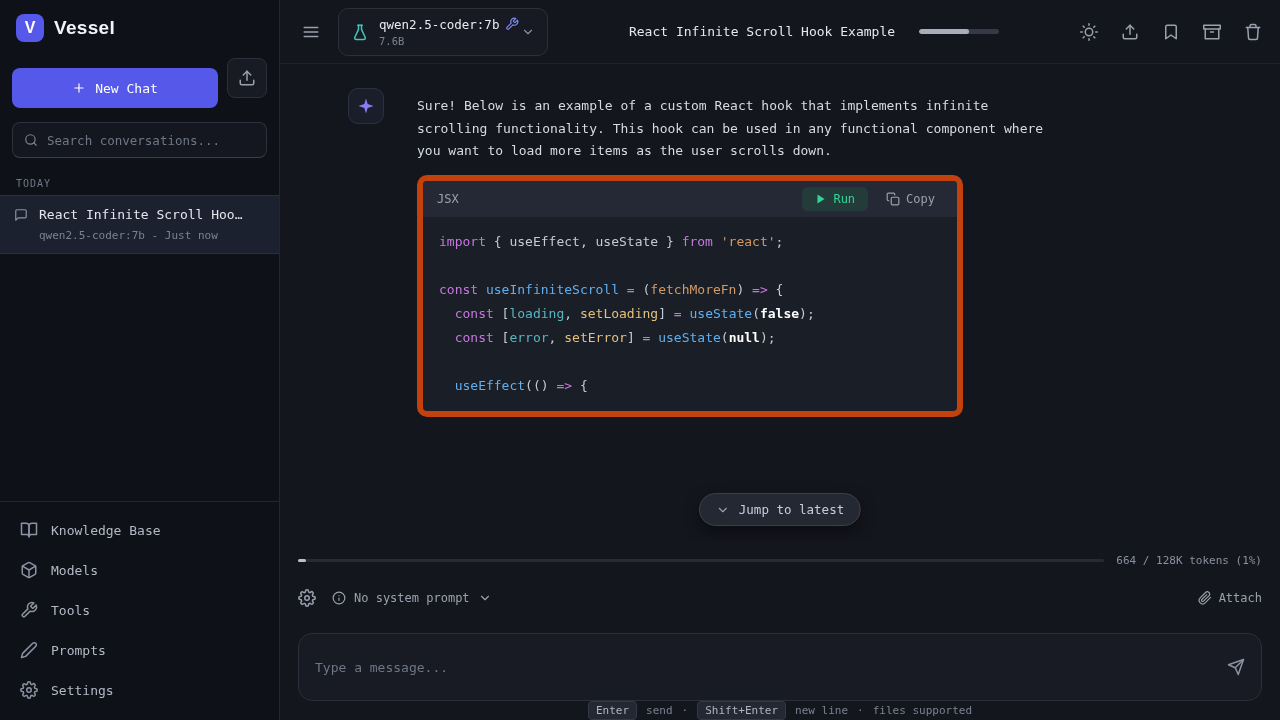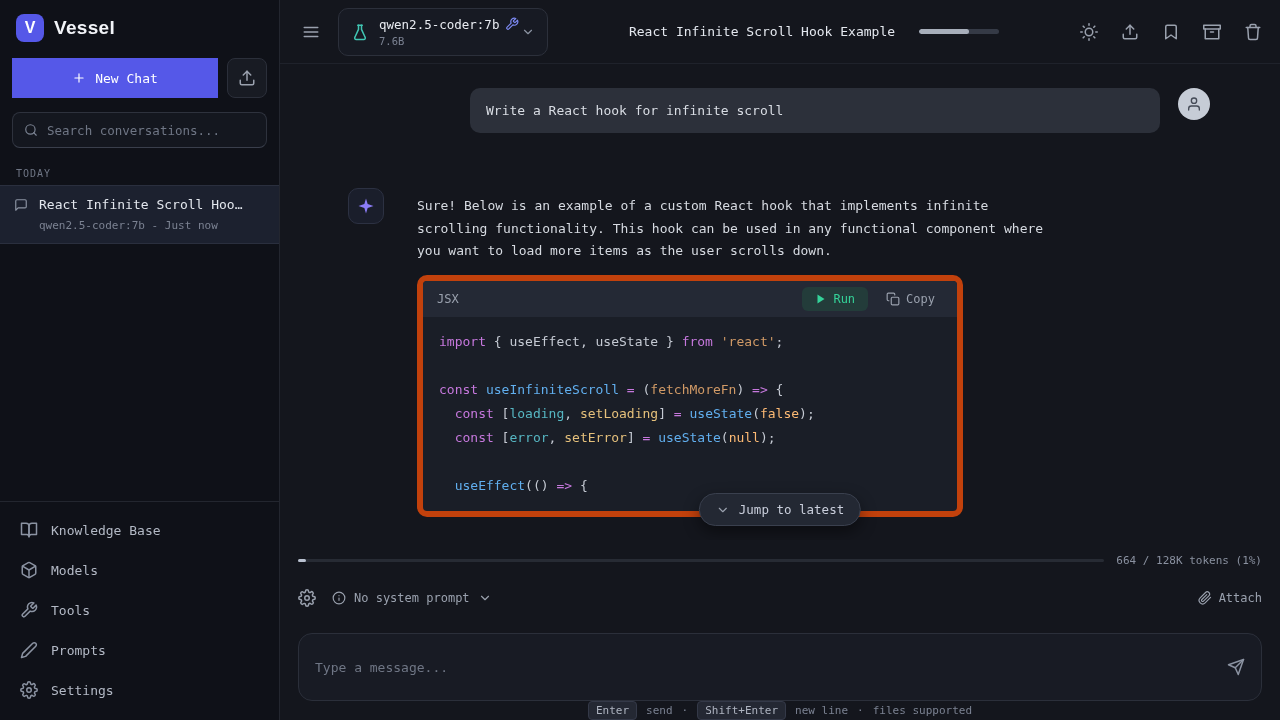--- a/index.html
+++ b/index.html
@@ -8,21 +8,21 @@
   svg.ic { width:18px; height:18px; stroke:currentColor; fill:none; stroke-width:2; stroke-linecap:round; stroke-linejoin:round; display:block; }
   svg.ic.sm { width:14px; height:14px; }
   svg.ic.fill { fill:currentColor; stroke:none; }
 
   
   .sidebar { width:280px; background:#0f1118; border-right:1px solid #23262f; display:flex; flex-direction:column; flex-shrink:0; }
   .logo-row { display:flex; align-items:center; gap:10px; padding:14px 16px 10px; }
   .logo-badge { width:28px; height:28px; border-radius:8px; background:#5558e8; color:#fff; display:flex; align-items:center; justify-content:center; font-weight:bold; font-family:"Liberation Sans",sans-serif; font-size:16px; }
   .logo-text { font-family:"Liberation Sans",sans-serif; font-weight:700; font-size:19px; color:#f2f4f8; letter-spacing:.3px; }
   .actions-row { display:flex; gap:9px; padding:6px 12px 12px; }
-  .new-chat-btn { flex:1; height:40px; background:#5558e8; color:#fff; border:none; border-radius:0; display:flex; align-items:center; justify-content:center; gap:9px; font:inherit; font-size:13px; cursor:pointer; }
+  .new-chat-btn { flex:1; height:40px; background:#5558e8; color:#fff; border:none; border-radius:8px; display:flex; align-items:center; justify-content:center; gap:9px; font:inherit; font-size:13px; cursor:pointer;margin-top:10px; }
   .export-btn { width:40px; height:40px; background:#181b23; border:1px solid #2b2f3a; border-radius:8px; color:#9aa1ae; display:flex; align-items:center; justify-content:center; cursor:pointer; }
   .search-box { margin:2px 12px 12px; height:36px; background:#14171f; border:1px solid #2e323d; border-bottom-color:#3a3f4c; border-radius:8px; display:flex; align-items:center; gap:9px; padding:0 11px; color:#7c8494; }
   .search-box input { flex:1; background:transparent; border:none; outline:none; color:#cfd4dd; font:inherit; font-size:12.5px; }
   .search-box input::placeholder { color:#6f7685; }
   .section-label { padding:8px 16px 6px; font-size:10px; letter-spacing:1px; color:#6f7685; }
   .conv-list { display:flex; flex-direction:column; }
   .conv-item { display:flex; gap:11px; padding:11px 14px; align-items:flex-start; cursor:pointer; }
   .conv-item.active { background:#1c212f; border-top:1px solid #2a2f3e; border-bottom:1px solid #2a2f3e; }
   .conv-icon { color:#8b93a2; margin-top:1px; flex-shrink:0; }
   .conv-title { color:#e3e7ee; font-size:13px; white-space:nowrap; overflow:hidden; text-overflow:ellipsis; max-width:208px; }
@@ -65,21 +65,21 @@
   .code-header { height:36px; background:#242935; display:flex; align-items:center; padding:0 14px; gap:10px; }
   .code-lang { color:#9aa1ae; font-size:12px; flex:1; }
   .run-btn { display:flex; align-items:center; gap:6px; color:#34d399; background:rgba(34,197,94,.13); border:none; border-radius:6px; padding:5px 13px; font:inherit; font-size:12px; cursor:pointer; }
   .run-btn .ic { width:12px; height:12px; }
   .copy-btn { display:flex; align-items:center; gap:6px; color:#9aa1ae; background:none; border:none; font:inherit; font-size:12px; padding:5px 8px; cursor:pointer; }
   .copy-btn .ic { width:13px; height:13px; }
   .code-body { padding:13px 16px; font-size:13px; line-height:24px; }
   .code-line { white-space:pre; }
   .tok-kw { color:#c678dd; } .tok-op { color:#c678dd; }
   .tok-pl { color:#c5cad3; }
-  .tok-st { color:#d19a66; } .tok-ct { color:#fdba74; } .tok-ar { color:#d19a66; }
+  .tok-st { color:#d19a66; } .tok-ct { color:#ffffff;font-weight:bold; } .tok-ar { color:#d19a66; }
   .tok-fn { color:#61afef; }
   .tok-vr { color:#56b6c2; }
   .tok-se { color:#e5c07b; }
   .jump-btn { position:absolute; left:50%; transform:translateX(-50%); bottom:14px; background:#232833; border:1px solid #3a404e; color:#c9cedb; border-radius:999px; padding:8px 16px; display:flex; gap:9px; align-items:center; font:inherit; font-size:12.5px; cursor:pointer; box-shadow:0 6px 16px rgba(0,0,0,.45); }
   .jump-btn .ic { width:14px; height:14px; color:#9aa1ae; }
 
   
   .composer { padding:14px 18px 0; flex-shrink:0; }
   .token-row { display:flex; align-items:center; gap:12px; margin-bottom:22px; }
   .token-track { flex:1; height:3px; background:#272b34; border-radius:2px; position:relative; }
@@ -274,31 +274,20 @@
       <button class="icon-btn"><span><svg class="ic" viewBox="0 0 24 24">
               <polyline points="3 6 5 6 21 6"></polyline>
               <path d="M19 6l-1 14a2 2 0 0 1-2 2H8a2 2 0 0 1-2-2L5 6"></path>
               <path d="M8 6V4a2 2 0 0 1 2-2h4a2 2 0 0 1 2 2v2"></path>
             </svg></span></button>
     </div>
   </header>
 
   <section class="chat-area">
 
-    <div class="user-row">
-      <div class="user-bubble">Write a React hook for infinite scroll</div>
-      <div class="user-avatar">
-        <span>
-            <svg class="ic" viewBox="0 0 24 24">
-              <path d="M20 21v-2a4 4 0 0 0-4-4H8a4 4 0 0 0-4 4v2"></path>
-              <circle cx="12" cy="7" r="4"></circle>
-            </svg>
-          </span>
-      </div>
-    </div>
 
     <div class="assistant-row">
       <div class="assistant-avatar">
         <span>
             <svg class="ic fill" viewBox="0 0 24 24">
               <path d="M12 2l2.2 7.2L22 12l-7.8 2.8L12 22l-2.2-7.2L2 12l7.8-2.8z"></path>
             </svg>
           </span>
       </div>
       <div class="assistant-content">

